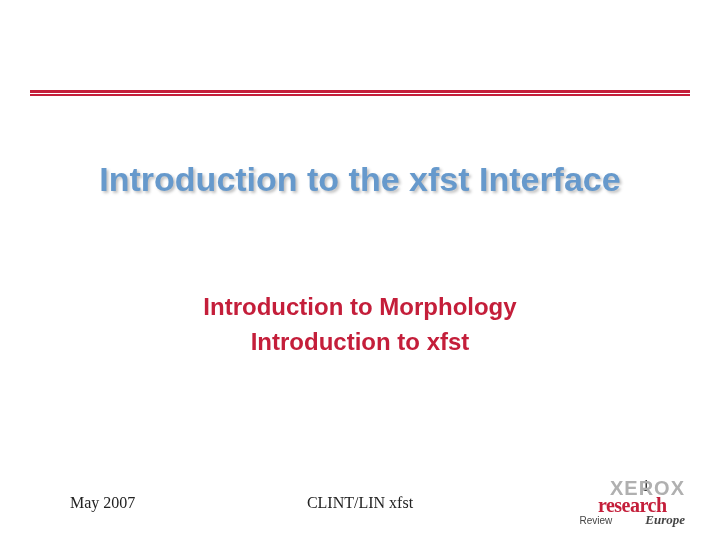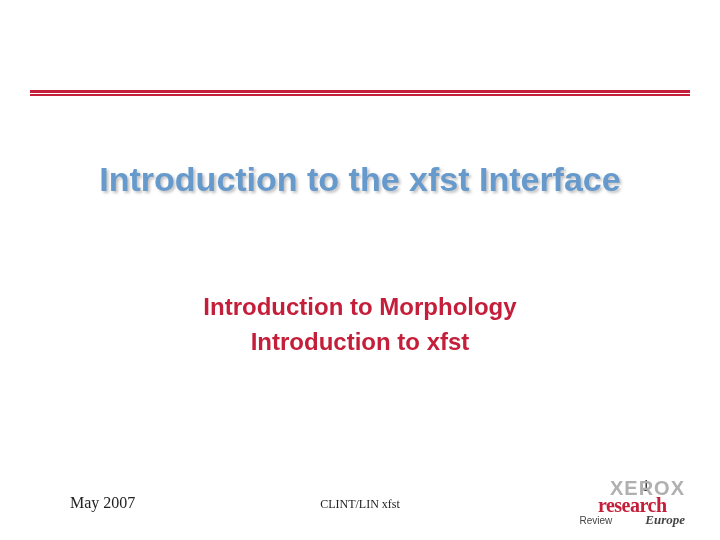--- a/index.html
+++ b/index.html
@@ -53,21 +53,21 @@
       color: #222;
       margin-left: 15px;
     }
     .footer-center {
       position: absolute;
       bottom: 28px;
       left: 0;
       right: 0;
       text-align: center;
       font-family: "Times New Roman", Times, serif;
-      font-size: 12px;
+      font-size: 16px;
       color: #222;
     }
     .page-number {
       position: absolute;
       bottom: 45px;
       right: 70px;
       font-family: "Times New Roman", Times, serif;
       font-size: 16px;
       color: #222;
     }

